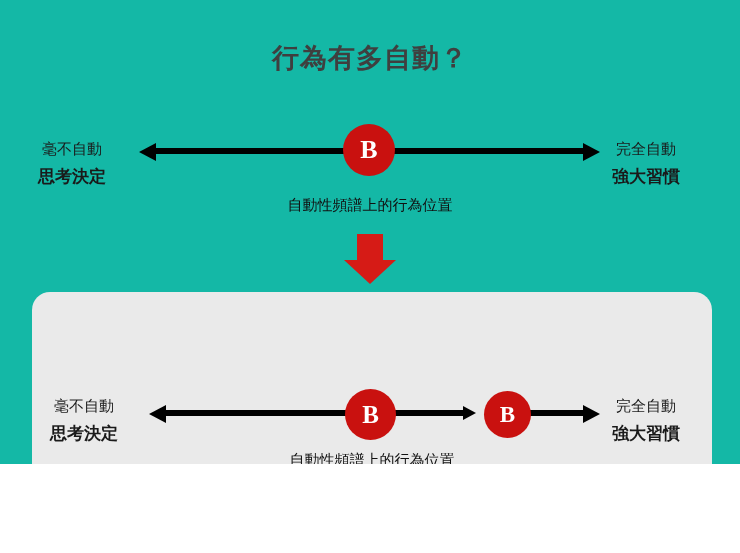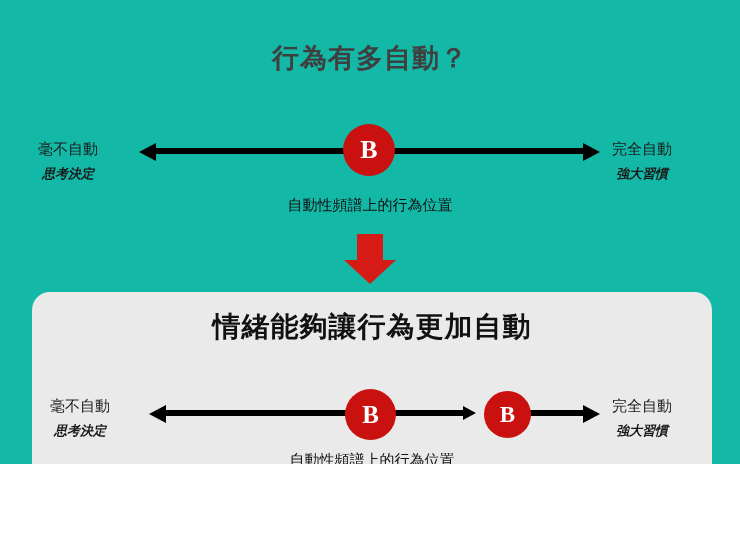--- a/index.html
+++ b/index.html
@@ -78,25 +78,24 @@
     position: absolute;
     white-space: nowrap;
     color: #1a1a1a;
   }
   .end-label .lbl-top {
     font-size: 15px;
     font-weight: normal;
     line-height: 1.1;
   }
   .end-label .lbl-bottom {
-    font-size: 13px;
+    font-size: 17px;
     font-weight: bold;
     line-height: 1.1;
     margin-top: 9px;
-    font-style: italic;
   }
   .end-label.left-side { text-align: center; }
   .end-label.right-side { text-align: center; }
 
   .caption {
     position: absolute;
     white-space: nowrap;
     font-size: 15px;
     font-weight: normal;
     color: #111111;
@@ -183,21 +182,20 @@
     <div class="caption" style="left:0; top:196px; width:740px;">自動性頻譜上的行為位置</div>
   </div>
 
   <div class="down-arrow">
     <div class="shaft"></div>
     <div class="head"></div>
   </div>
 
   <div class="panel"></div>
 
-  <div class="panel-title">情緒能夠讓行為更加自動</div>
 
   <div class="spectrum" style="left:0; top:0; width:740px; height:553px; pointer-events:none;">
 
     <div class="end-label left-side" style="left:50px; top:398px; pointer-events:auto;">
       <div class="lbl-top">毫不自動</div>
       <div class="lbl-bottom">思考決定</div>
     </div>
 
     <div class="end-label right-side" style="left:612px; top:398px; pointer-events:auto;">
       <div class="lbl-top">完全自動</div>

